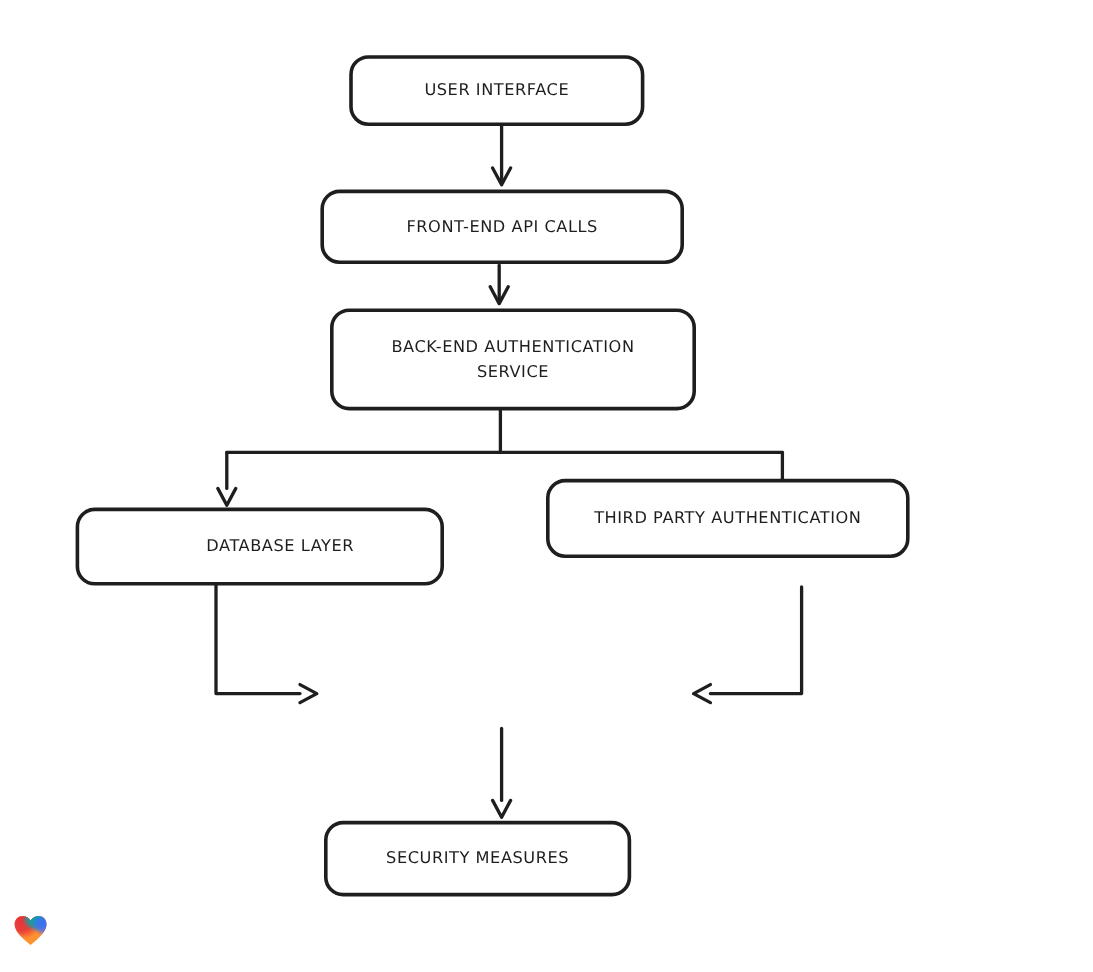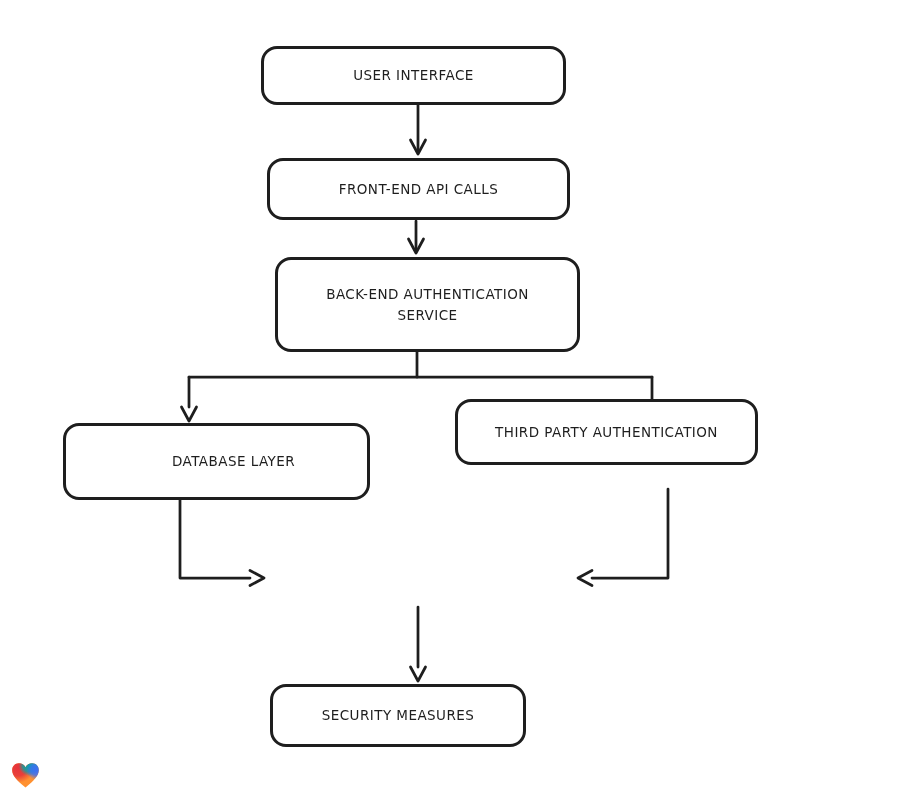--- a/index.html
+++ b/index.html
@@ -34,24 +34,24 @@
     text-align:center;
     color:var(--stroke);
     font-size:13.5px;
     letter-spacing:.45px;
     line-height:1.55;
     text-transform:uppercase;
     white-space:pre-line;
     padding:4px 14px;
   }
   
-  .n-user-interface{left:261px;top:46px;width:305px;height:59px;align-items:center;}
+  .n-user-interface{left:291px;top:46px;width:246px;height:59px;align-items:center;}
   .n-front-end-api-calls{left:267px;top:158px;width:303px;height:62px;}
-  .n-back-end-authentication-service{left:275px;top:257px;width:305px;height:95px;}
-  .n-database-layer{left:63px;top:423px;width:307px;height:77px;padding-left:48px;}
+  .n-back-end-authentication-service{left:275px;top:257px;width:305px;height:85px;}
+  .n-database-layer{left:63px;top:423px;width:307px;height:65px;padding-left:48px;}
   .n-third-party-authentication{left:455px;top:399px;width:303px;height:66px;}
   .n-session-and-token-management{left:267px;top:540px;width:305px;height:66px;}
   .n-security-measures{left:270px;top:684px;width:256px;height:63px;}
 
   .logo-badge{
     position:absolute;left:11px;top:761px;width:29px;height:29px;
     display:flex;align-items:center;justify-content:center;
     cursor:pointer;border:none;background:transparent;padding:0;
   }
   .logo-badge svg{width:29px;height:27px;display:block;}

